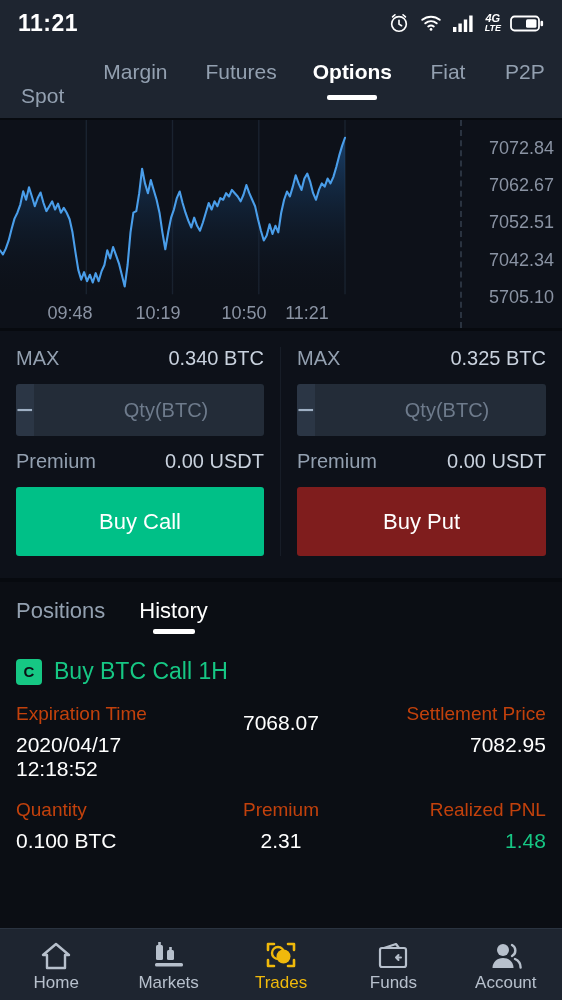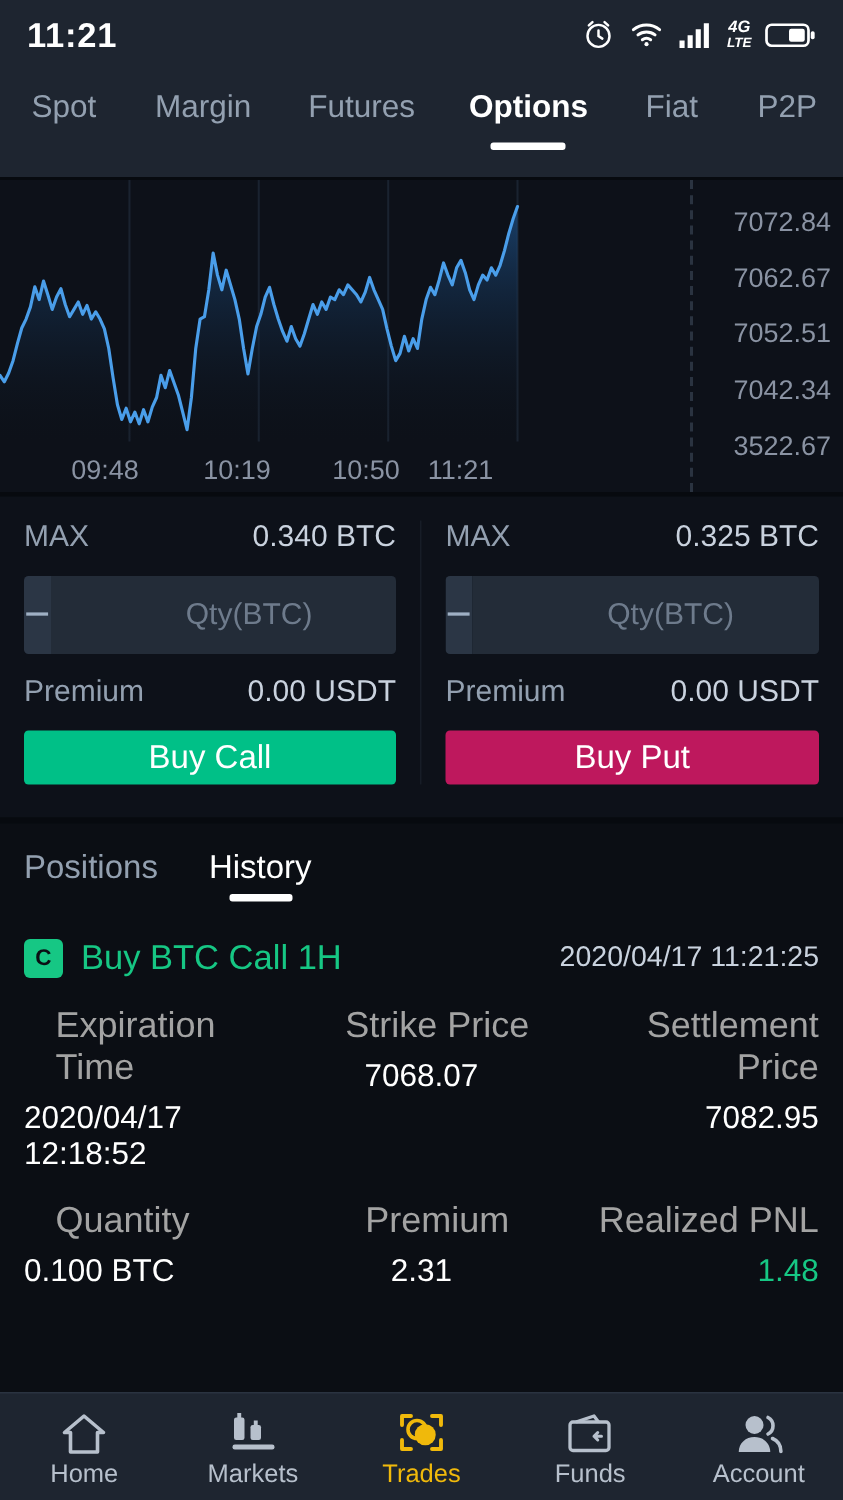--- a/index.html
+++ b/index.html
@@ -81,21 +81,21 @@
     align-items:center; justify-content:center;
     color:#9fb0c4; font-size:30px; line-height:1; user-select:none;
   }
   .qty-input {
     flex:1; background:#232c38; border:0; outline:none;
     color:#ffffff; font-size:20px; text-align:center;
     font-family:"Liberation Sans", sans-serif;
   }
   .qty-input::placeholder { color:#6e7b8c; }
   .buy-btn {
-    display:block; width:100%; height:36px; margin-top:14px;
+    display:block; width:100%; height:69px; margin-top:14px;
     border:0; border-radius:3px; color:#ffffff; font-size:22px;
     font-family:"Liberation Sans", sans-serif; cursor:pointer;
   }
 
   
   .hist-section { background:#0b0e14; border-top:4px solid #070a0f; padding-top:16px; }
   .subtabs { display:flex; gap:34px; padding:0 16px; position:relative; }
   .subtab {
     color:#93a0b0; font-size:22px; position:relative; padding-bottom:14px;
   }
@@ -111,21 +111,21 @@
     width:26px; height:26px; border-radius:4px; background:#16c784;
     color:#0b0e14; font-size:15px; font-weight:bold;
     display:flex; align-items:center; justify-content:center;
   }
   .hist-title { font-size:23px; font-weight:normal; }
   .hist-time { color:#c9d2de; font-size:19px; }
   .grid3 { display:flex; margin-top:18px; }
   .g3c { width:33.33%; }
   .g3c.c2 { text-align:center; }
   .g3c.c3 { text-align:right; }
-  .g-label { color:#a3a3a3; font-size:24px;margin-left:21px; }
+  .g-label { color:#c2410c; font-size:19px; }
   .g-val { color:#ffffff; font-size:21px; margin-top:8px; }
 
   
   .bottomnav {
     position:absolute; left:0; bottom:0; width:562px; height:72px;
     background:#1e2530; display:flex; align-items:center;
     border-top:1px solid #2a3340;
   }
   .nav-item {
     flex:1; display:flex; flex-direction:column;
@@ -178,21 +178,21 @@
       </div>
       <svg width="34" height="19" viewBox="0 0 34 19">
         <rect x="1" y="2.5" width="28" height="14" rx="3.5" fill="none" stroke="#ffffff" stroke-width="1.8"></rect>
         <rect x="16" y="5.2" width="10.5" height="8.6" rx="1.5" fill="#ffffff"></rect>
         <rect x="30.5" y="6.8" width="2.6" height="5.4" rx="1.2" fill="#ffffff"></rect>
       </svg>
     </div>
   </div>
 
   <div class="topnav" id="topnav">
-      <div class="topnav-item" style="width: 92px;">
+      <div class="topnav-item" style="width: 92px; margin-top: 24px;">
         <span>Spot</span>
       </div>
       <div class="topnav-item" style="width: 108px; justify-content: flex-end;">
         <span>Margin</span>
       </div>
       <div class="topnav-item" style="width: 120px;">
         <span>Futures</span>
       </div>
       <div class="topnav-item active" style="width: 120px;">
         <span>Options</span>
@@ -222,21 +222,21 @@
         </g>
       <path id="chartFill" fill="url(#fillGrad)" stroke="none" d="M0.0 131.5 L2.9 135.8 L5.8 129.9 L8.7 121.6 L11.6 110.1 L14.5 99.6 L17.4 93.6 L20.3 85.4 L23.2 71.9 L26.1 80.5 L29.0 68.0 L31.9 77.2 L34.8 87.1 L37.7 78.8 L40.6 73.2 L43.5 83.8 L46.4 92.0 L49.3 87.1 L52.2 82.1 L55.1 90.4 L58.0 84.4 L60.9 93.6 L63.8 88.7 L66.7 93.6 L69.6 100.2 L72.5 113.4 L75.4 133.2 L78.3 151.3 L81.2 161.2 L84.1 153.6 L87.0 162.8 L89.9 156.2 L92.8 164.1 L95.7 154.6 L98.6 162.8 L101.5 152.9 L104.4 146.4 L107.3 131.5 L110.2 139.8 L113.1 128.2 L116.0 136.5 L118.9 144.7 L121.8 156.2 L124.7 168.1 L127.6 146.4 L130.5 113.4 L133.4 93.6 L136.3 92.0 L139.2 73.9 L142.1 49.2 L145.0 64.0 L147.9 73.9 L150.8 60.7 L153.7 70.6 L156.6 80.5 L159.5 93.6 L162.4 113.4 L165.3 130.5 L168.2 113.4 L171.1 98.6 L173.9 90.4 L176.8 78.8 L179.7 72.2 L182.6 83.8 L185.5 93.6 L188.4 101.9 L191.3 108.5 L194.2 98.6 L197.1 106.8 L200.0 111.8 L202.9 103.5 L205.8 93.6 L208.7 83.8 L211.6 90.4 L214.5 82.1 L217.4 87.1 L220.3 78.8 L223.2 80.5 L226.1 73.9 L229.0 77.2 L231.9 70.6 L234.8 73.9 L237.7 77.2 L240.6 82.1 L243.5 75.5 L246.4 65.6 L249.3 73.9 L252.2 80.5 L255.1 87.1 L258.0 100.2 L260.9 111.8 L263.8 121.6 L266.7 116.7 L269.6 105.2 L272.5 115.1 L275.4 106.8 L278.3 113.4 L281.2 93.6 L284.1 80.5 L287.0 72.2 L289.9 77.2 L292.8 67.3 L295.7 55.8 L298.6 64.0 L301.5 70.6 L304.4 59.1 L307.3 54.1 L310.2 62.4 L313.1 73.9 L316.0 80.5 L318.9 70.6 L321.8 64.0 L324.7 67.3 L327.6 59.1 L330.5 64.0 L333.4 57.4 L336.3 47.5 L339.2 36.0 L342.1 26.1 L345.0 17.9 L345.0 176 L0 176 Z"></path>
       <path id="chartLine" fill="none" stroke="#4a9eea" stroke-width="2.1" stroke-linejoin="round" stroke-linecap="round" d="M0.0 131.5 L2.9 135.8 L5.8 129.9 L8.7 121.6 L11.6 110.1 L14.5 99.6 L17.4 93.6 L20.3 85.4 L23.2 71.9 L26.1 80.5 L29.0 68.0 L31.9 77.2 L34.8 87.1 L37.7 78.8 L40.6 73.2 L43.5 83.8 L46.4 92.0 L49.3 87.1 L52.2 82.1 L55.1 90.4 L58.0 84.4 L60.9 93.6 L63.8 88.7 L66.7 93.6 L69.6 100.2 L72.5 113.4 L75.4 133.2 L78.3 151.3 L81.2 161.2 L84.1 153.6 L87.0 162.8 L89.9 156.2 L92.8 164.1 L95.7 154.6 L98.6 162.8 L101.5 152.9 L104.4 146.4 L107.3 131.5 L110.2 139.8 L113.1 128.2 L116.0 136.5 L118.9 144.7 L121.8 156.2 L124.7 168.1 L127.6 146.4 L130.5 113.4 L133.4 93.6 L136.3 92.0 L139.2 73.9 L142.1 49.2 L145.0 64.0 L147.9 73.9 L150.8 60.7 L153.7 70.6 L156.6 80.5 L159.5 93.6 L162.4 113.4 L165.3 130.5 L168.2 113.4 L171.1 98.6 L173.9 90.4 L176.8 78.8 L179.7 72.2 L182.6 83.8 L185.5 93.6 L188.4 101.9 L191.3 108.5 L194.2 98.6 L197.1 106.8 L200.0 111.8 L202.9 103.5 L205.8 93.6 L208.7 83.8 L211.6 90.4 L214.5 82.1 L217.4 87.1 L220.3 78.8 L223.2 80.5 L226.1 73.9 L229.0 77.2 L231.9 70.6 L234.8 73.9 L237.7 77.2 L240.6 82.1 L243.5 75.5 L246.4 65.6 L249.3 73.9 L252.2 80.5 L255.1 87.1 L258.0 100.2 L260.9 111.8 L263.8 121.6 L266.7 116.7 L269.6 105.2 L272.5 115.1 L275.4 106.8 L278.3 113.4 L281.2 93.6 L284.1 80.5 L287.0 72.2 L289.9 77.2 L292.8 67.3 L295.7 55.8 L298.6 64.0 L301.5 70.6 L304.4 59.1 L307.3 54.1 L310.2 62.4 L313.1 73.9 L316.0 80.5 L318.9 70.6 L321.8 64.0 L324.7 67.3 L327.6 59.1 L330.5 64.0 L333.4 57.4 L336.3 47.5 L339.2 36.0 L342.1 26.1 L345.0 17.9"></path>
     </svg>
     <div class="ydash" style="right:100px;"></div>
     <div class="chart-yaxis" id="yaxis">
         <div class="ylabel" style="top: 18px;">7072.84</div>
         <div class="ylabel" style="top: 55px;">7062.67</div>
         <div class="ylabel" style="top: 92px;">7052.51</div>
         <div class="ylabel" style="top: 130px;">7042.34</div>
-        <div class="ylabel" style="top: 167px;">3522.67</div>
+        <div class="ylabel" style="top: 167px;">5705.10</div>
       </div>
     <div id="xaxis">
         <div class="xlabel" style="left: 70px;">09:48</div>
         <div class="xlabel" style="left: 158px;">10:19</div>
         <div class="xlabel" style="left: 244px;">10:50</div>
         <div class="xlabel" style="left: 307px;">11:21</div>
       </div>
   </div>
 
   <div class="trade-section">
@@ -265,47 +265,45 @@
       </div>
       <div class="stepper">
         <div class="step-btn">−</div>
         <input class="qty-input" type="text" placeholder="Qty(BTC)" style="">
 
       </div>
       <div class="row">
         <span class="row-label">Premium</span>
         <span class="row-value">0.00 USDT</span>
       </div>
-      <button class="buy-btn" id="buyPutBtn" style="background: #be185d;">Buy Put</button>
+      <button class="buy-btn" id="buyPutBtn" style="background: #7f1d1d;">Buy Put</button>
     </div>
 
   </div>
 
   <div class="hist-section">
     <div class="subtabs" id="subtabs">
         <div class="subtab"><span>Positions</span></div>
         <div class="subtab active"><span>History</span><div class="subtab-underline"></div></div>
       </div>
 
     <div class="hist-card">
       <div class="hist-head">
         <div class="hist-head-left">
           <span class="hist-badge" id="histBadge" style="background: rgb(22, 199, 132);">C</span>
           <span class="hist-title" id="histTitle" style="color: rgb(22, 199, 132);">Buy BTC Call 1H</span>
         </div>
-        <span class="hist-time">2020/04/17 11:21:25</span>
       </div>
 
       <div class="grid3">
         <div class="g3c c1">
           <div class="g-label">Expiration Time</div>
           <div class="g-val">2020/04/17 12:18:52</div>
         </div>
         <div class="g3c c2">
-          <div class="g-label">Strike Price</div>
           <div class="g-val">7068.07</div>
         </div>
         <div class="g3c c3">
           <div class="g-label">Settlement Price</div>
           <div class="g-val">7082.95</div>
         </div>
       </div>
 
       <div class="grid3">
         <div class="g3c c1">

